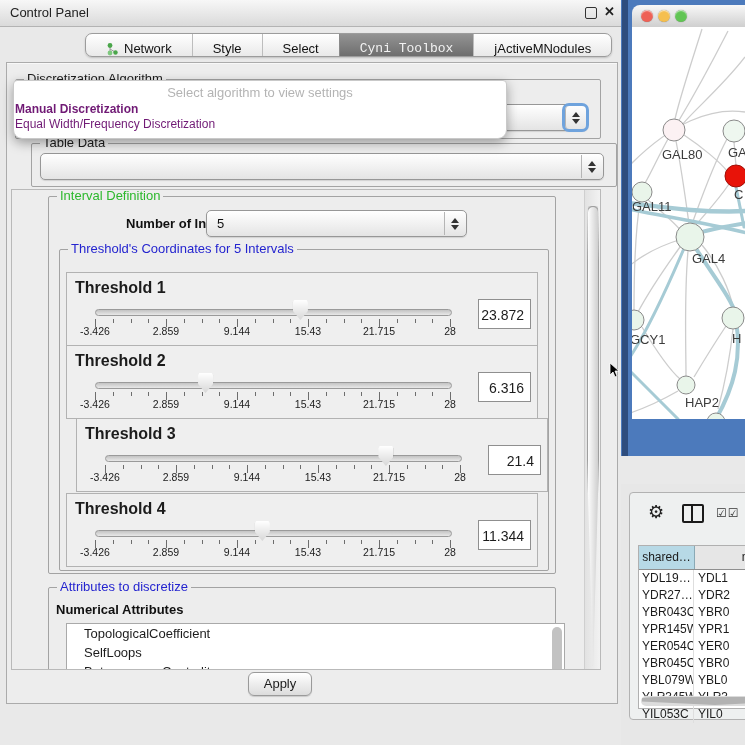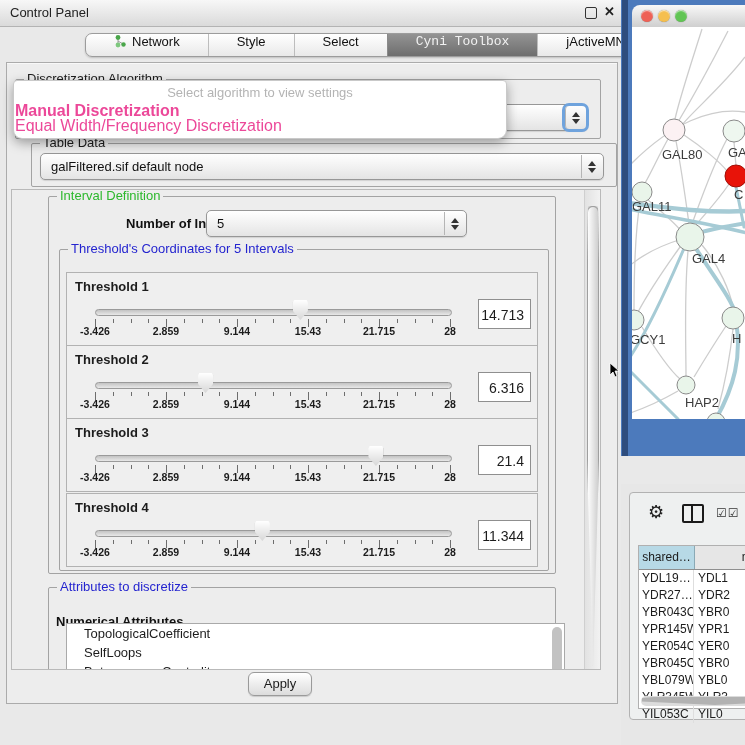--- a/index.html
+++ b/index.html
@@ -7,21 +7,21 @@
           font-family:"Liberation Sans",sans-serif;color:#1c1c1c;background:#e9e9e9;}
   
   .titlebar{position:absolute;left:0;top:0;width:622px;height:26px;
             background:linear-gradient(#f7f7f7,#dadada);border-bottom:1px solid #b3b3b3;}
   .titlebar .ttl{position:absolute;left:10px;top:5px;font-size:13px;color:#222;}
   .win-float{position:absolute;left:585px;top:7px;width:10px;height:10px;border:1.5px solid #333;border-radius:2px;}
   .win-close{position:absolute;left:604px;top:4px;font-size:13px;font-weight:bold;color:#222;}
   
   .seg{position:absolute;display:flex;border:1px solid #9c9c9c;border-radius:7px;overflow:hidden;
        background:linear-gradient(#ffffff,#e9e9e9);box-shadow:0 1px 2px rgba(0,0,0,.18);height:22px;}
-  .seg-item{display:flex;align-items:flex-start;padding:0 28px;font-size:13px;color:#111;
+  .seg-item{display:flex;align-items:flex-end;padding:0 20px;font-size:13px;color:#111;
             border-left:1px solid #bdbdbd;white-space:nowrap;}
   .seg-item:first-child{border-left:none;}
   .seg-item.sel{background:linear-gradient(#939393,#6e6e6e);color:#f2f2f2;border-left-color:#8a8a8a;font-family:Liberation Mono, monospace;}
   .net-ico{margin-right:5px;}
   
   .inset{position:absolute;left:6px;top:62px;width:610px;height:640px;background:#ededed;
          border:1px solid #ababab;box-shadow:inset 0 1px 0 #f8f8f8;}
   .group{position:absolute;border:1px solid #a3a3a3;border-radius:2px;}
   .legend{position:absolute;top:-8px;left:8px;background:#ededed;padding:0 3px;font-size:13px;line-height:14px;}
   
@@ -30,42 +30,42 @@
   .combo .val{position:absolute;left:10px;top:5px;font-size:13px;color:#111;white-space:nowrap;}
   .stepper{position:absolute;right:1px;top:1px;bottom:1px;width:20px;border-left:1px solid #b5b5b5;
            display:flex;flex-direction:column;align-items:center;justify-content:center;gap:2px;border-radius:0 4px 4px 0;}
   .stepper.focus{box-shadow:0 0 0 3px #6fa3dd;border-radius:4px;}
   .tri-up{width:0;height:0;border-left:4px solid transparent;border-right:4px solid transparent;border-bottom:5px solid #333;}
   .tri-dn{width:0;height:0;border-left:4px solid transparent;border-right:4px solid transparent;border-top:5px solid #333;}
   
   .popup{position:absolute;left:13px;top:80px;width:492px;height:57px;background:#ffffff;
          border:1px solid #c9c9c9;border-radius:4px 4px 9px 9px;box-shadow:0 4px 12px rgba(0,0,0,.35);z-index:30;}
   .pop-hint{position:absolute;top:4px;left:0;right:0;text-align:center;font-size:13px;color:#b4b4b4;}
-  .pop-item{position:absolute;left:1px;font-size:16px;color:#ec4899;white-space:nowrap;}
+  .pop-item{position:absolute;left:1px;font-size:12px;color:#701a75;white-space:nowrap;}
   .pop-item.b{font-weight:bold;}
   
   .scrollpane{position:absolute;left:4px;top:126px;width:588px;height:479px;border:1px solid #b9b9b9;
               background:#ededed;overflow:hidden;}
   .vscroll{position:absolute;right:0;top:0;bottom:0;width:15px;background:linear-gradient(90deg,#e2e2e2,#f2f2f2);border-left:1px solid #cfcfcf;}
   .vscroll .thumb{position:absolute;left:2px;width:10px;border-radius:6px;border:1px solid #9f9f9f;
                   background:linear-gradient(90deg,#fdfdfd,#cfcfcf);}
   .legend.green{color:#2cb82c;}
   .legend.blue{color:#2424cf;}
   .blabel{position:absolute;font-size:13px;font-weight:bold;color:#111;white-space:nowrap;}
   
   .thr-box{position:absolute;left:6px;width:470px;height:72px;border:1px solid #b2b2b2;background:#efefef;}
-  .thr-label{position:absolute;left:8px;top:6px;font-size:13px;font-weight:bold;}
+  .thr-label{position:absolute;left:8px;top:6px;font-size:16px;font-weight:bold;}
   .track{position:absolute;left:28px;top:36px;width:355px;height:5px;border:1px solid #9a9a9a;border-radius:4px;
          background:linear-gradient(#c3c3c3,#e8e8e8);}
   .thumb{position:absolute;top:27px;width:15px;height:20px;
          background:linear-gradient(#ffffff,#d7d7d7);
          clip-path:polygon(8% 0,92% 0,100% 12%,100% 55%,50% 100%,0 55%,0 12%);
          filter:drop-shadow(0 0 1px #7d7d7d);}
   .tick{position:absolute;width:1px;background:#6d6d6d;top:46px;}
-  .tlabel{position:absolute;top:52px;font-size:10.5px;font-weight:bold;transform:translateX(-50%);white-space:nowrap;}
+  .tlabel{position:absolute;top:52px;font-size:10.5px;font-weight:normal;transform:translateX(-50%);white-space:nowrap;}
   .vbox{position:absolute;left:411px;top:26px;width:53px;height:30px;background:#fff;border:1px solid #8f8f8f;
         font-size:14px;text-align:right;line-height:30px;padding-right:6px;box-sizing:border-box;}
   
   .attr-list{position:absolute;left:17px;top:35px;width:497px;height:110px;background:#fff;border:1px solid #a9a9a9;}
   .attr-item{font-size:13px;padding:2px 0 2px 17px;white-space:nowrap;}
   .list-scroll{position:absolute;right:2px;top:3px;width:10px;height:46px;border-radius:5px;background:#c2c2c2;}
   .apply-btn{position:absolute;left:241px;top:609px;width:62px;height:22px;border:1px solid #9a9a9a;border-radius:6px;
              background:linear-gradient(#ffffff,#dcdcdc);font-size:13px;text-align:center;line-height:22px;
              box-shadow:0 1px 1px rgba(0,0,0,.15);}
   
@@ -144,21 +144,20 @@
         <span class="stepper focus">
           <span class="tri-up"></span>
           <span class="tri-dn"></span>
         </span>
       </div>
     </div>
 
     <div class="group" style="left:24px;top:80px;width:584px;height:42px;">
       <span class="legend">Table Data</span>
       <div class="combo" style="left:8px;top:9px;width:562px;">
-        <span class="val">galFiltered.sif default node</span>
         <span class="stepper">
           <span class="tri-up"></span>
           <span class="tri-dn"></span>
         </span>
       </div>
     </div>
 
     <div class="scrollpane">
 
       <div class="group" style="left:36px;top:6px;width:506px;height:376px;">
@@ -198,21 +197,21 @@
                 <span class="tick" style="left: 329.75px; height: 4px;"></span>
                 <span class="tick" style="left: 347.5px; height: 4px;"></span>
                 <span class="tick" style="left: 365.25px; height: 4px;"></span>
                 <span class="tick" style="left: 383px; height: 8px;"></span>
                 <span class="tlabel" style="left: 28px;">-3.426</span>
                 <span class="tlabel" style="left: 99px;">2.859</span>
                 <span class="tlabel" style="left: 170px;">9.144</span>
                 <span class="tlabel" style="left: 241px;">15.43</span>
                 <span class="tlabel" style="left: 312px;">21.715</span>
                 <span class="tlabel" style="left: 383px;">28</span>
-                <div class="vbox">14.713</div>
+                <div class="vbox">23.872</div>
               </div>
               <div class="thr-box" style="top: 95px;">
                 <div class="thr-label">Threshold 2</div>
                 <div class="track"></div>
                 <div class="thumb" style="left: 131.049px;"></div>
                 <span class="tick" style="left: 28px; height: 8px;"></span>
                 <span class="tick" style="left: 45.75px; height: 4px;"></span>
                 <span class="tick" style="left: 63.5px; height: 4px;"></span>
                 <span class="tick" style="left: 81.25px; height: 4px;"></span>
                 <span class="tick" style="left: 99px; height: 8px;"></span>
@@ -233,21 +232,21 @@
                 <span class="tick" style="left: 365.25px; height: 4px;"></span>
                 <span class="tick" style="left: 383px; height: 8px;"></span>
                 <span class="tlabel" style="left: 28px;">-3.426</span>
                 <span class="tlabel" style="left: 99px;">2.859</span>
                 <span class="tlabel" style="left: 170px;">9.144</span>
                 <span class="tlabel" style="left: 241px;">15.43</span>
                 <span class="tlabel" style="left: 312px;">21.715</span>
                 <span class="tlabel" style="left: 383px;">28</span>
                 <div class="vbox">6.316</div>
               </div>
-              <div class="thr-box" style="top: 168px;">
+              <div class="thr-box" style="top: 168px; margin-left: 10px;">
                 <div class="thr-label">Threshold 3</div>
                 <div class="track"></div>
                 <div class="thumb" style="left: 301.444px;"></div>
                 <span class="tick" style="left: 28px; height: 8px;"></span>
                 <span class="tick" style="left: 45.75px; height: 4px;"></span>
                 <span class="tick" style="left: 63.5px; height: 4px;"></span>
                 <span class="tick" style="left: 81.25px; height: 4px;"></span>
                 <span class="tick" style="left: 99px; height: 8px;"></span>
                 <span class="tick" style="left: 116.75px; height: 4px;"></span>
                 <span class="tick" style="left: 134.5px; height: 4px;"></span>
@@ -305,21 +304,21 @@
                 <span class="tlabel" style="left: 312px;">21.715</span>
                 <span class="tlabel" style="left: 383px;">28</span>
                 <div class="vbox">11.344</div>
               </div>
             </div>
         </div>
       </div>
 
       <div class="group" style="left:36px;top:397px;width:506px;height:150px;">
         <span class="legend blue">Attributes to discretize</span>
-        <span class="blabel" style="left:7px;top:14px;margin-top:12px;">Numerical Attributes</span>
+        <span class="blabel" style="left:7px;top:14px;">Numerical Attributes</span>
         <div class="attr-list">
           <div>
               <div class="attr-item">TopologicalCoefficient</div>
               <div class="attr-item">SelfLoops</div>
               <div class="attr-item">BetweennessCentrality</div>
             </div>
           <span class="list-scroll"></span>
         </div>
       </div>
 

